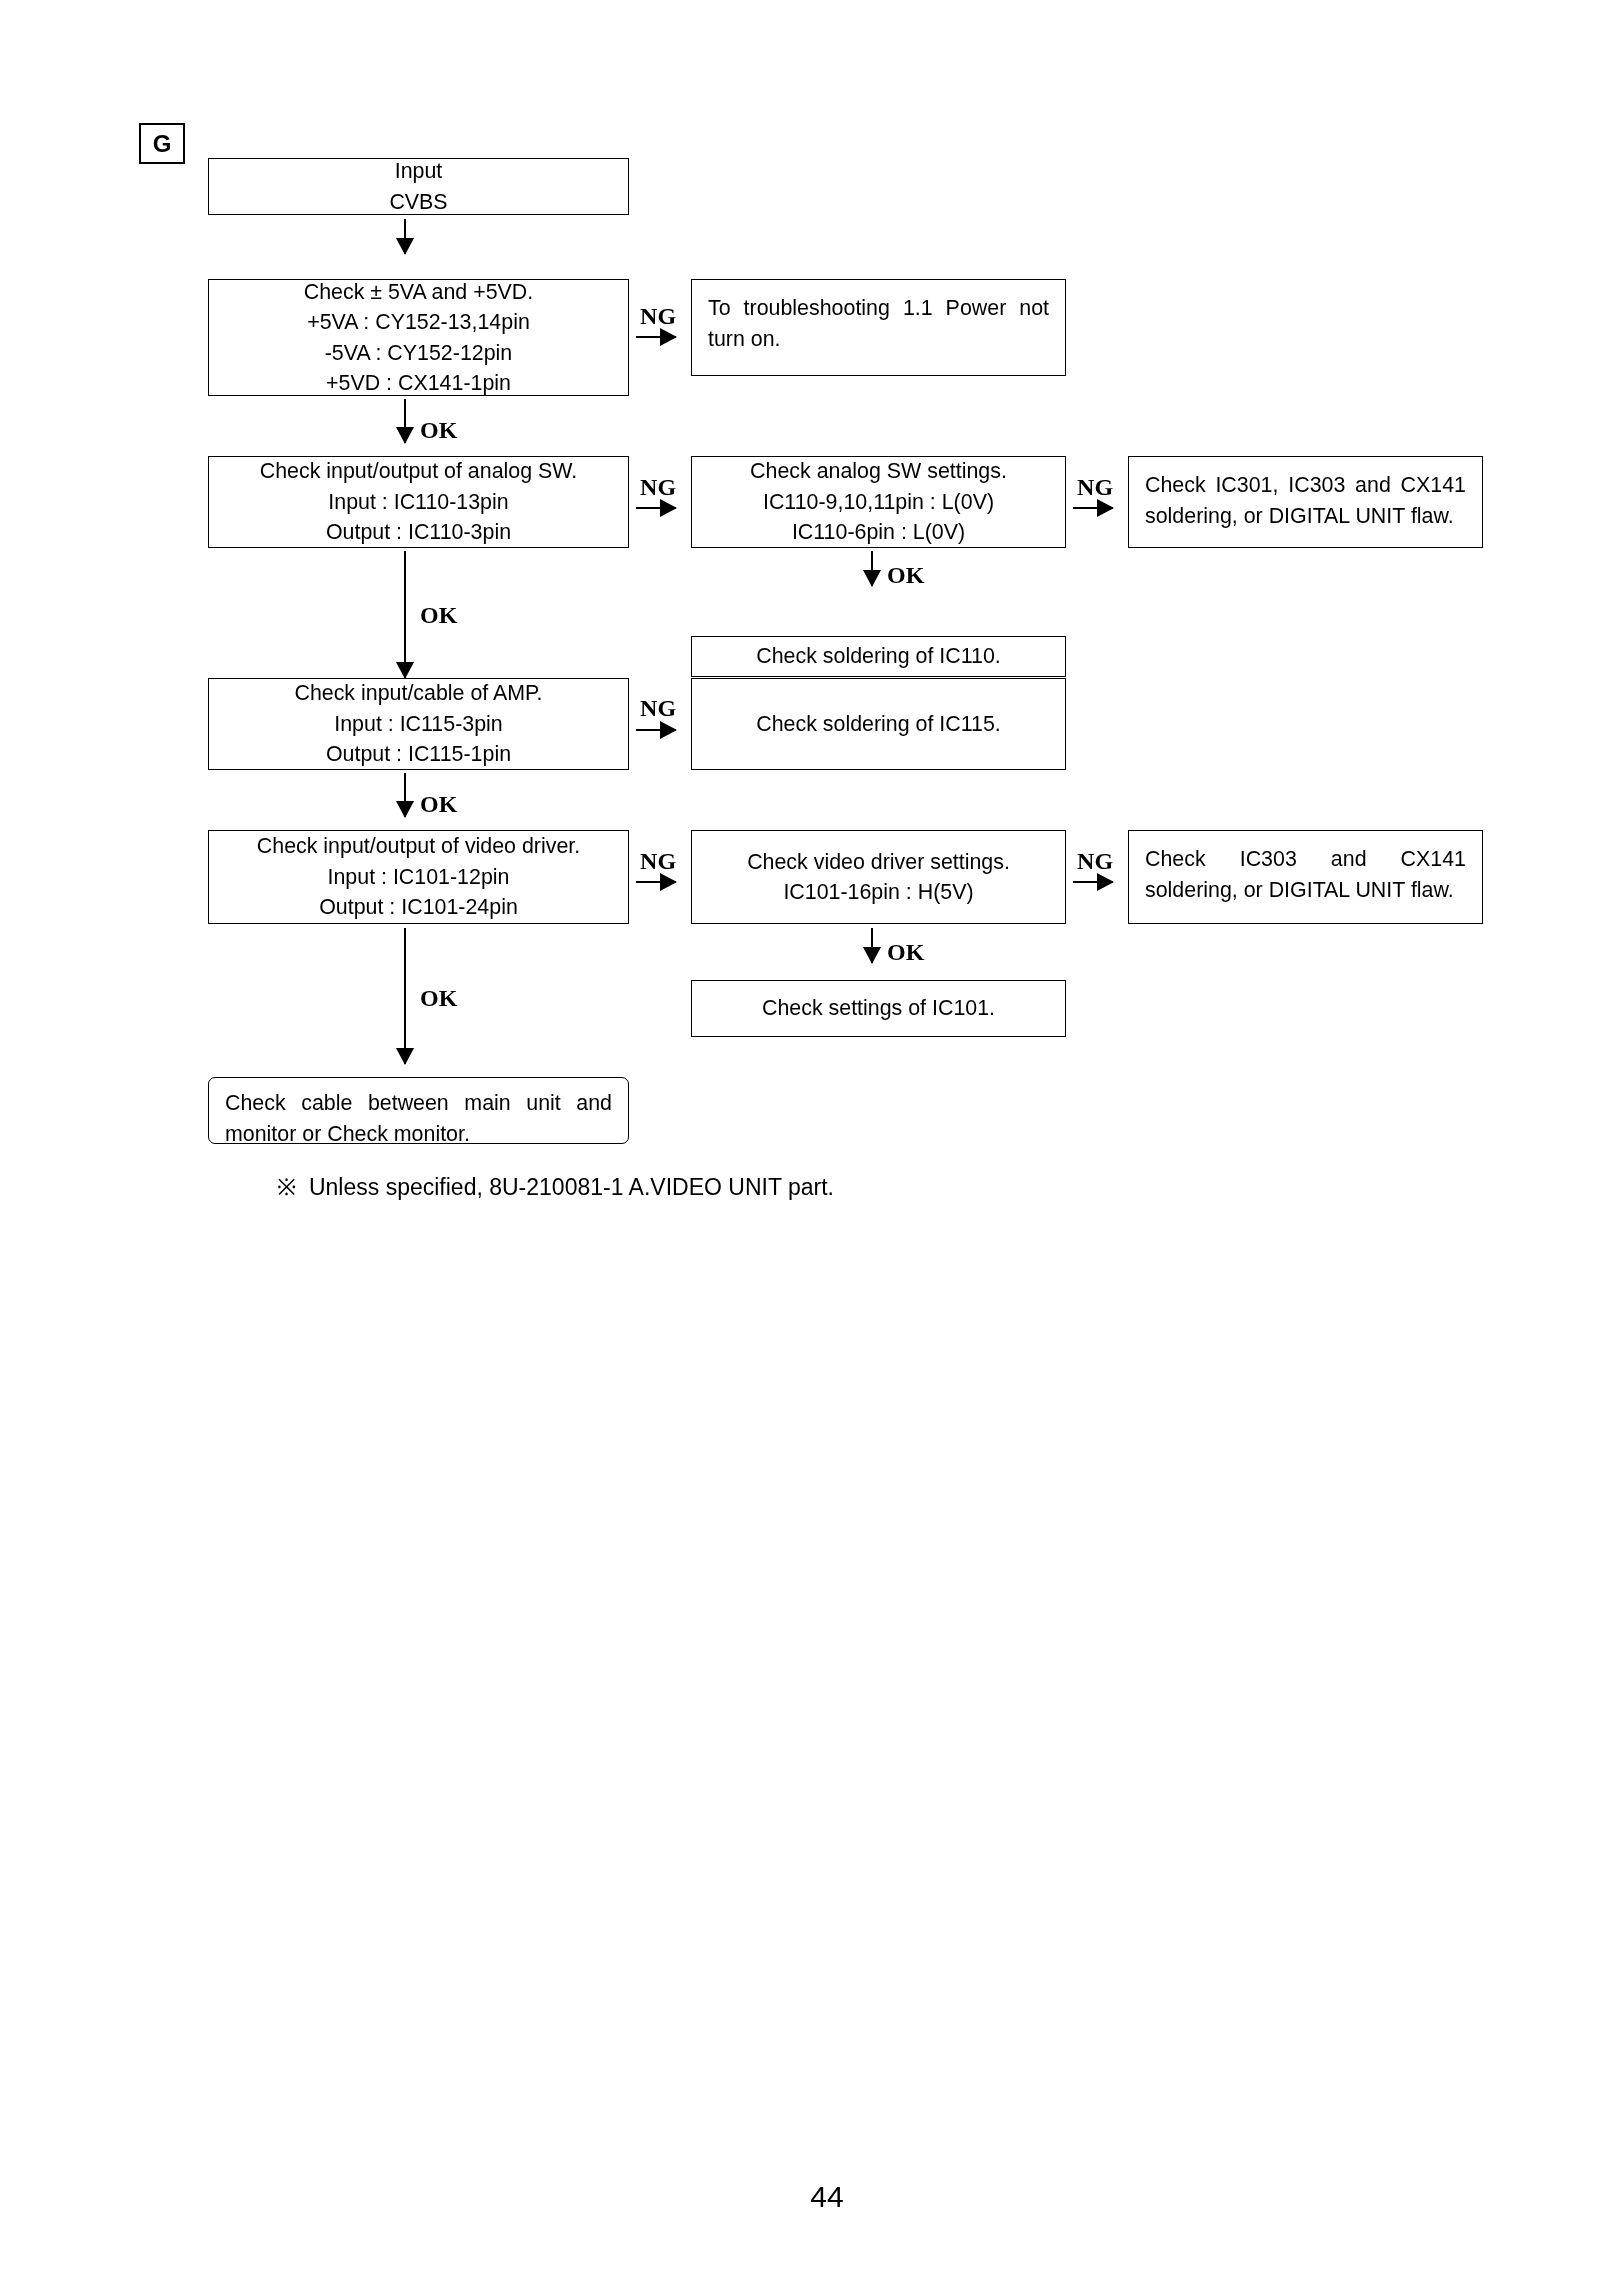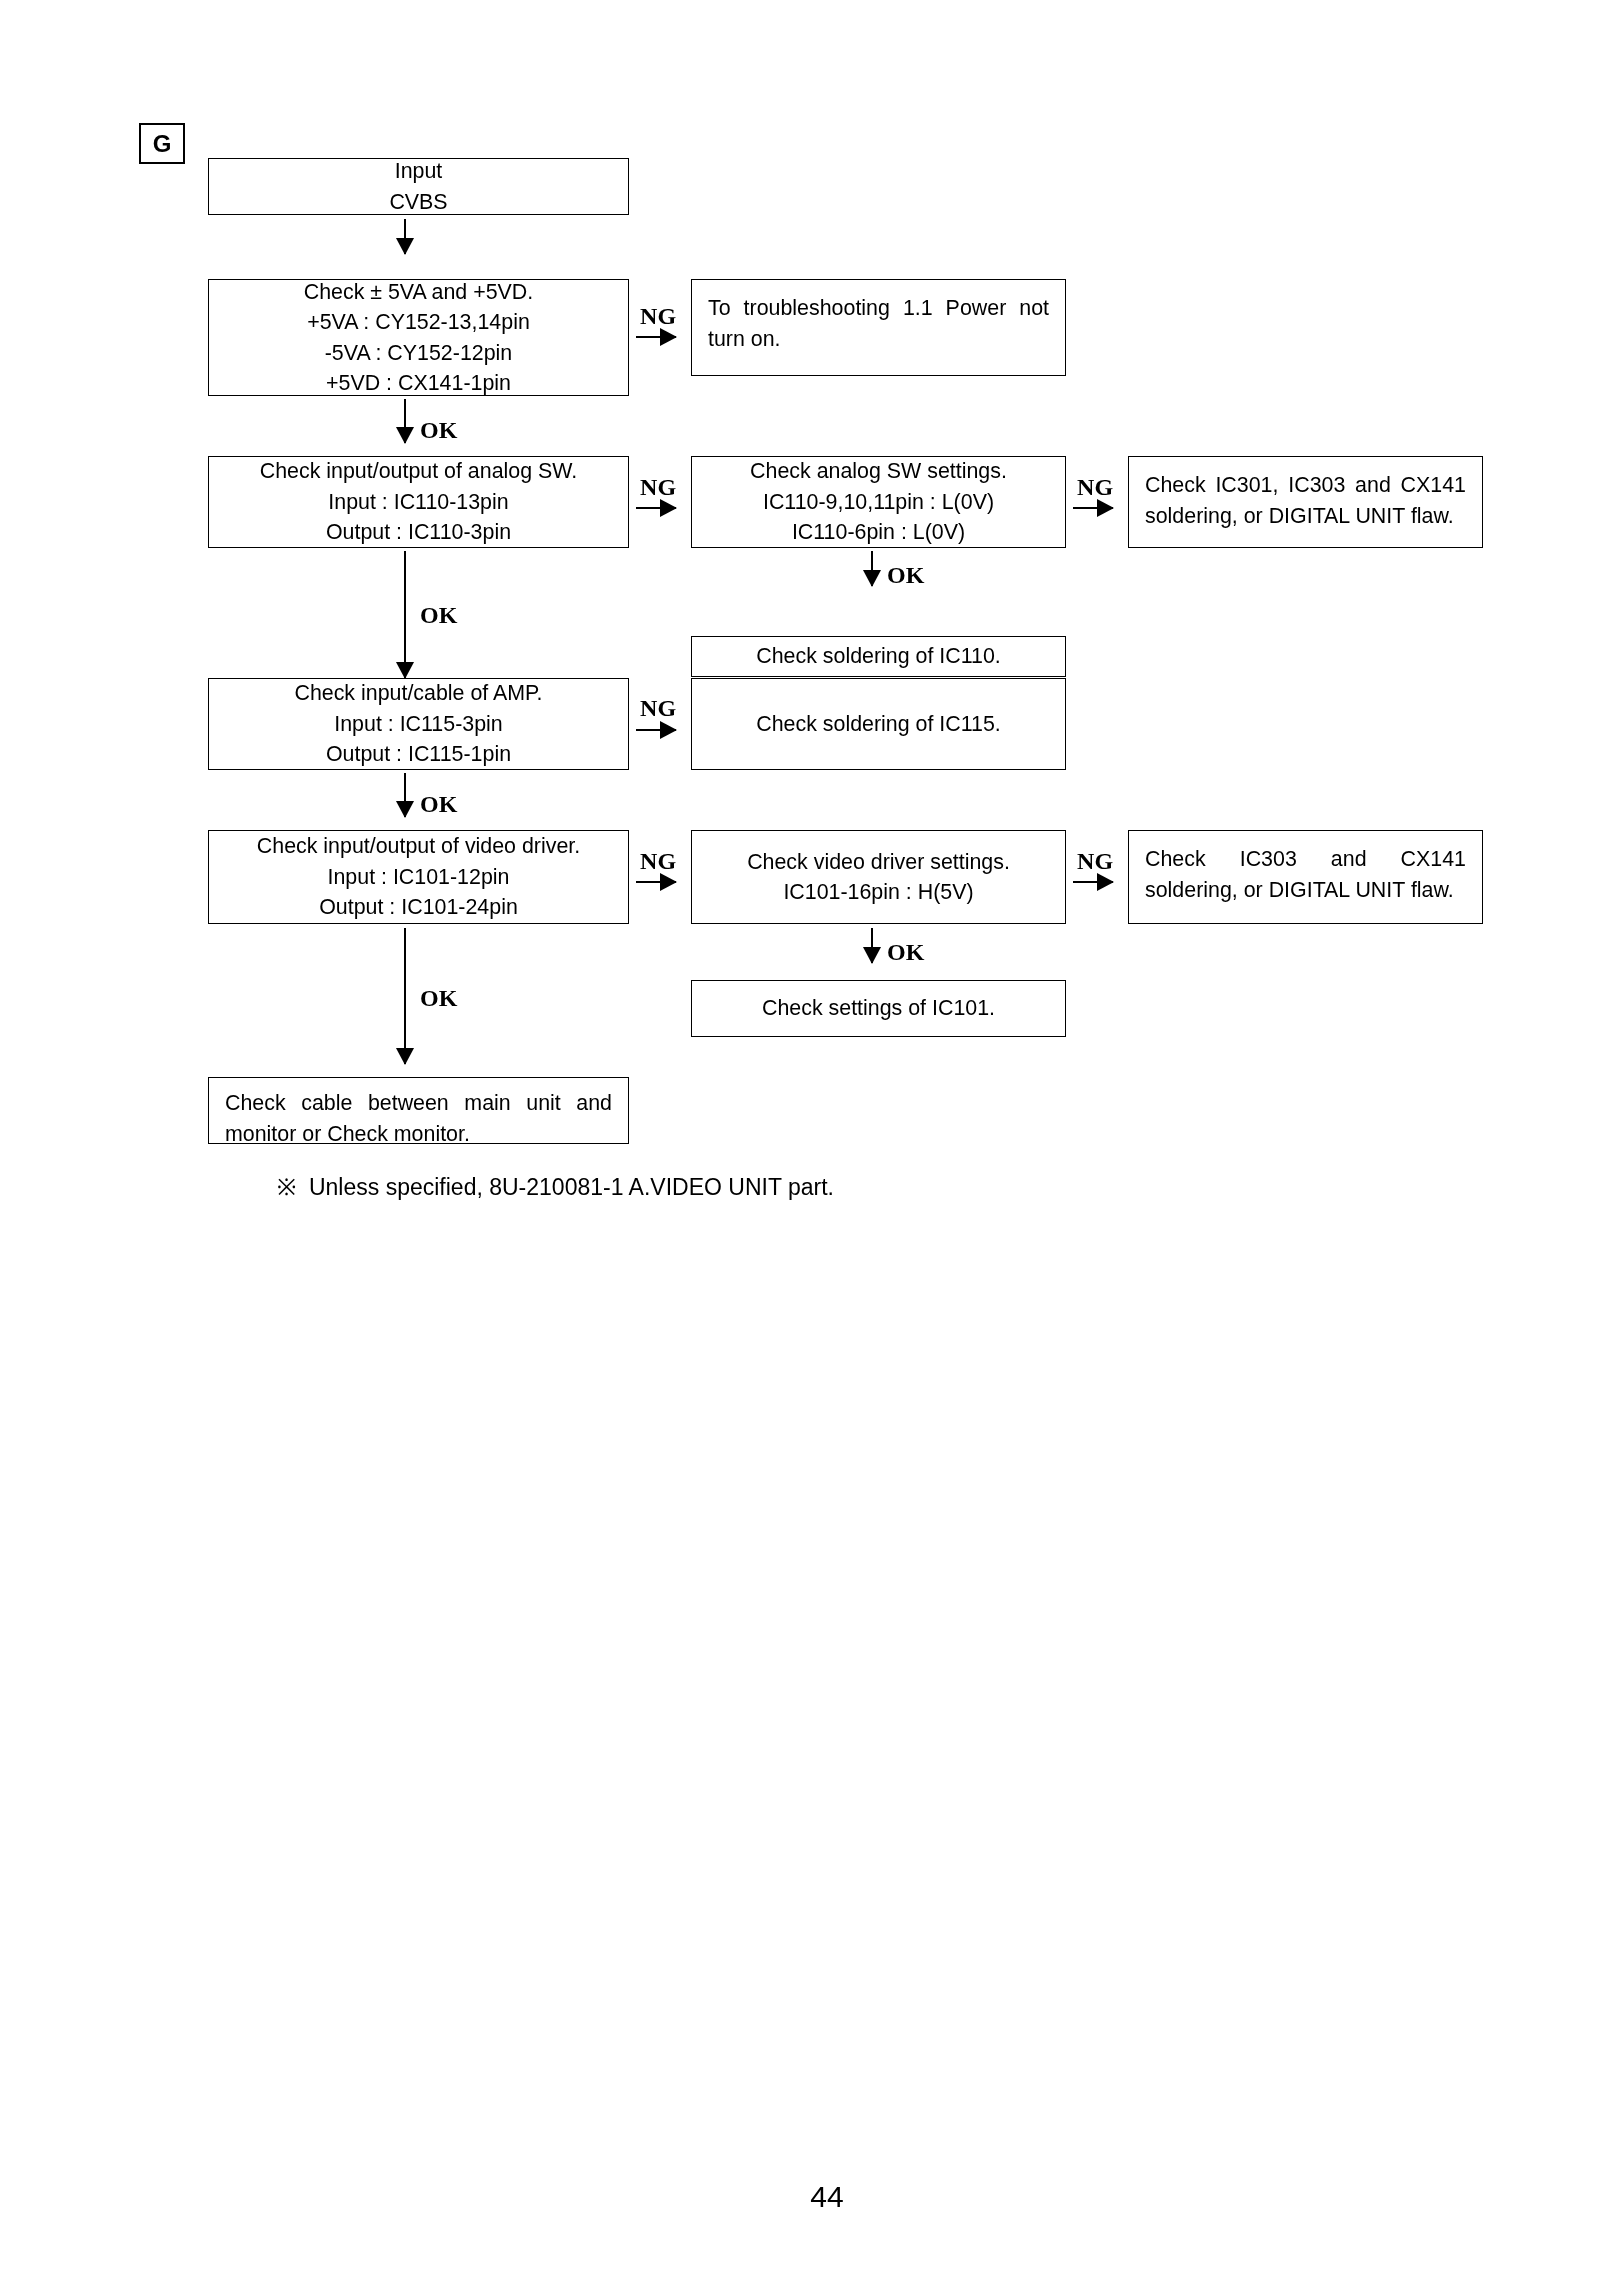--- a/index.html
+++ b/index.html
@@ -242,21 +242,21 @@
   <div class="v-arrow" style="left:871px; top:928px; height:35px;"></div>
   <div class="edge-label" style="left:887px; top:939px;">OK</div>
 
   <div class="box" style="left:691px; top:980px; width:375px; height:57px;">
     <span class="line">Check settings of IC101.</span>
   </div>
 
   <div class="v-arrow" style="left:404px; top:928px; height:136px;"></div>
   <div class="edge-label" style="left:420px; top:985px;">OK</div>
 
-  <div class="box para" style="left:208px; top:1077px; width:421px; height:67px; padding-top:9.5px;">
+  <div class="box para" style="left:208px; top:1077px; width:421px; height:67px; padding-top:9.5px;border-radius:7px;">
     <span class="ptext">Check cable between main unit and monitor or Check monitor.</span>
   </div>
 
   <div class="footnote" style="left:277px; top:1170px;">
     <span class="mark">※</span><span>Unless specified, 8U-210081-1 A.VIDEO UNIT part.</span>
   </div>
 
   <div class="page-number" style="left:16px; top:2180px;">44</div>
 
 </div>

